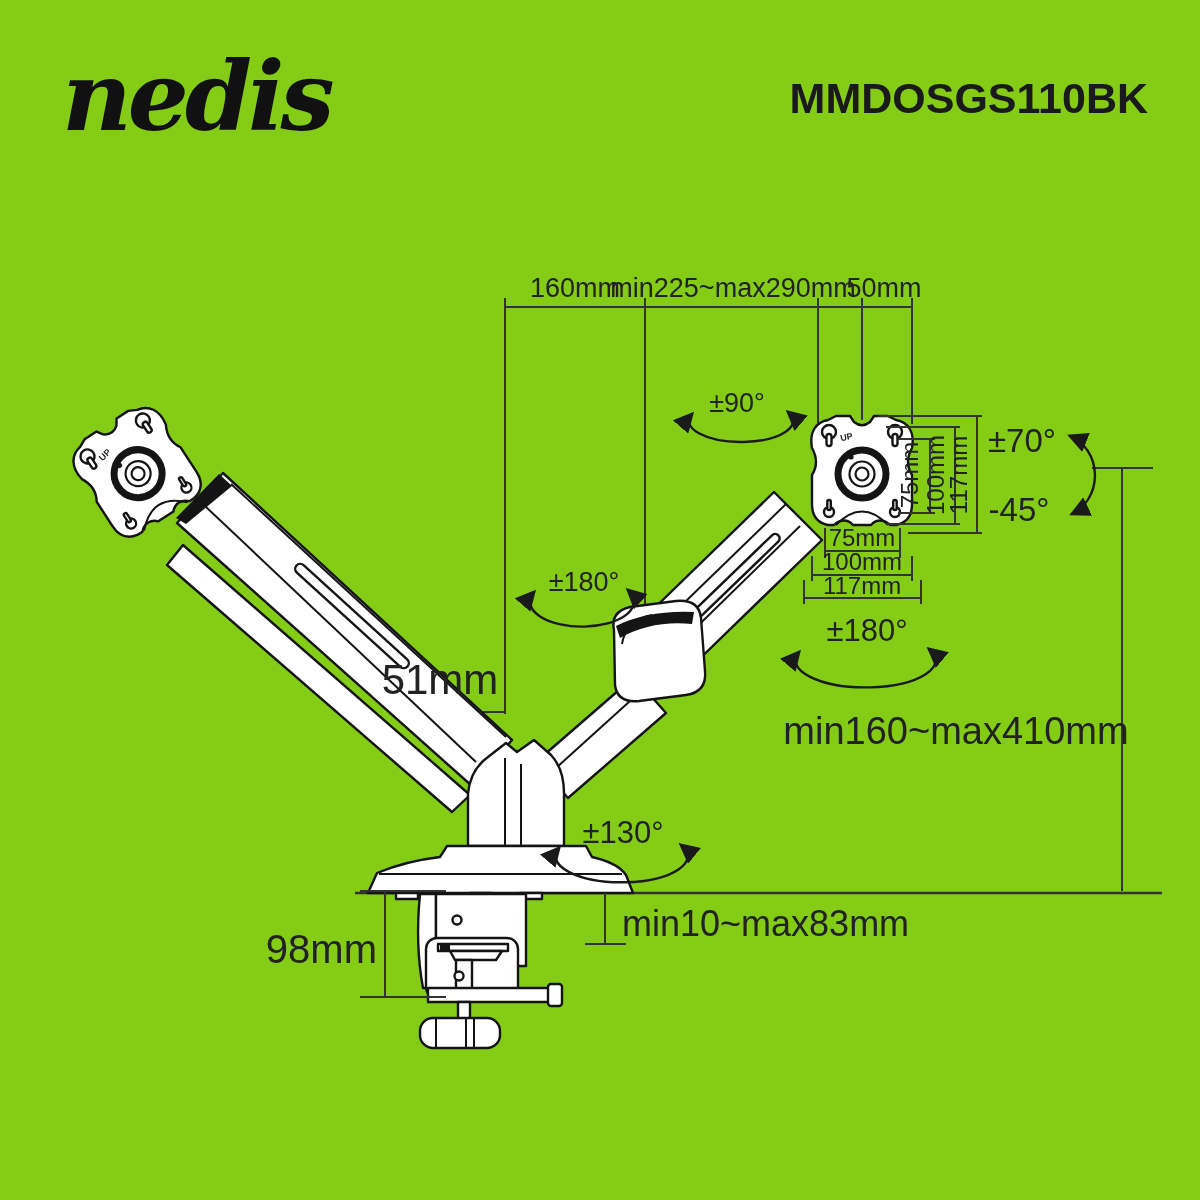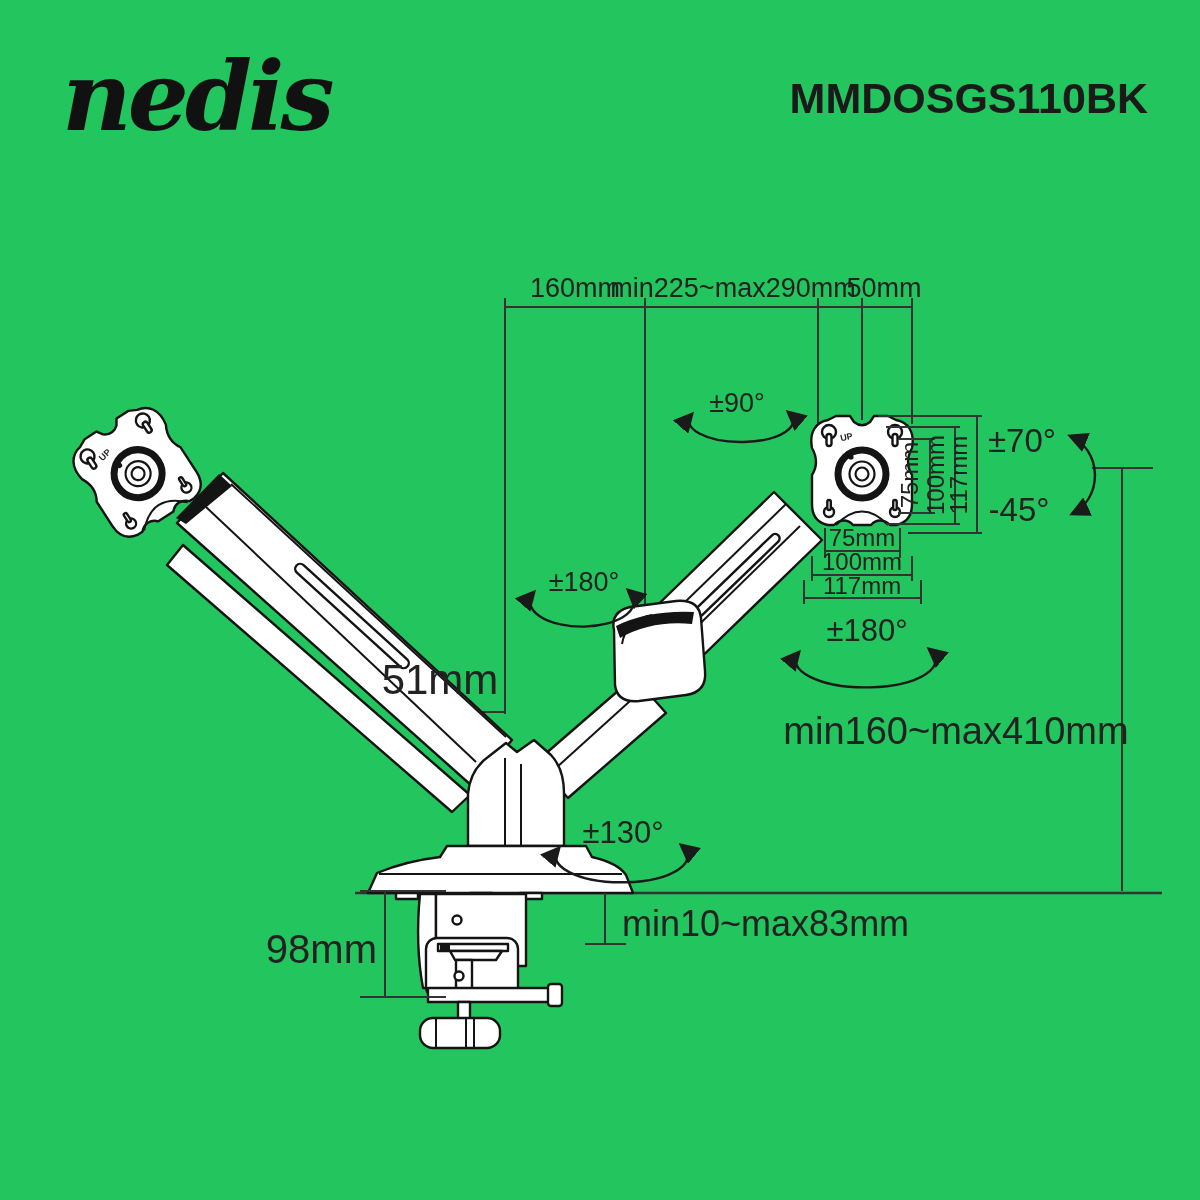--- a/index.html
+++ b/index.html
@@ -1,16 +1,16 @@
 <!DOCTYPE html>
 <html><head>
 <meta charset="utf-8">
 <style>
   html,body{margin:0;padding:0;background:#ffffff;}
-  .page{position:relative;width:1200px;height:1200px;background:#22c55e;overflow:hidden;
+  .page{position:relative;width:1200px;height:1200px;background:#84cc16;overflow:hidden;
         font-family:"Liberation Sans", sans-serif;}
   svg{position:absolute;left:0;top:0;}
   text{fill:#222;}
   .logo{font-family:"DejaVu Serif", serif;font-style:italic;font-weight:bold;
         font-size:96px;fill:#111;letter-spacing:-4px;}
   .model{font-weight:bold;font-size:43px;fill:#1a1a1a;}
   .dlab{font-size:27px;}
   .dlab-big{font-size:42px;}
   .dlab-98{font-size:40px;}
   .dlab-h{font-size:38px;}

